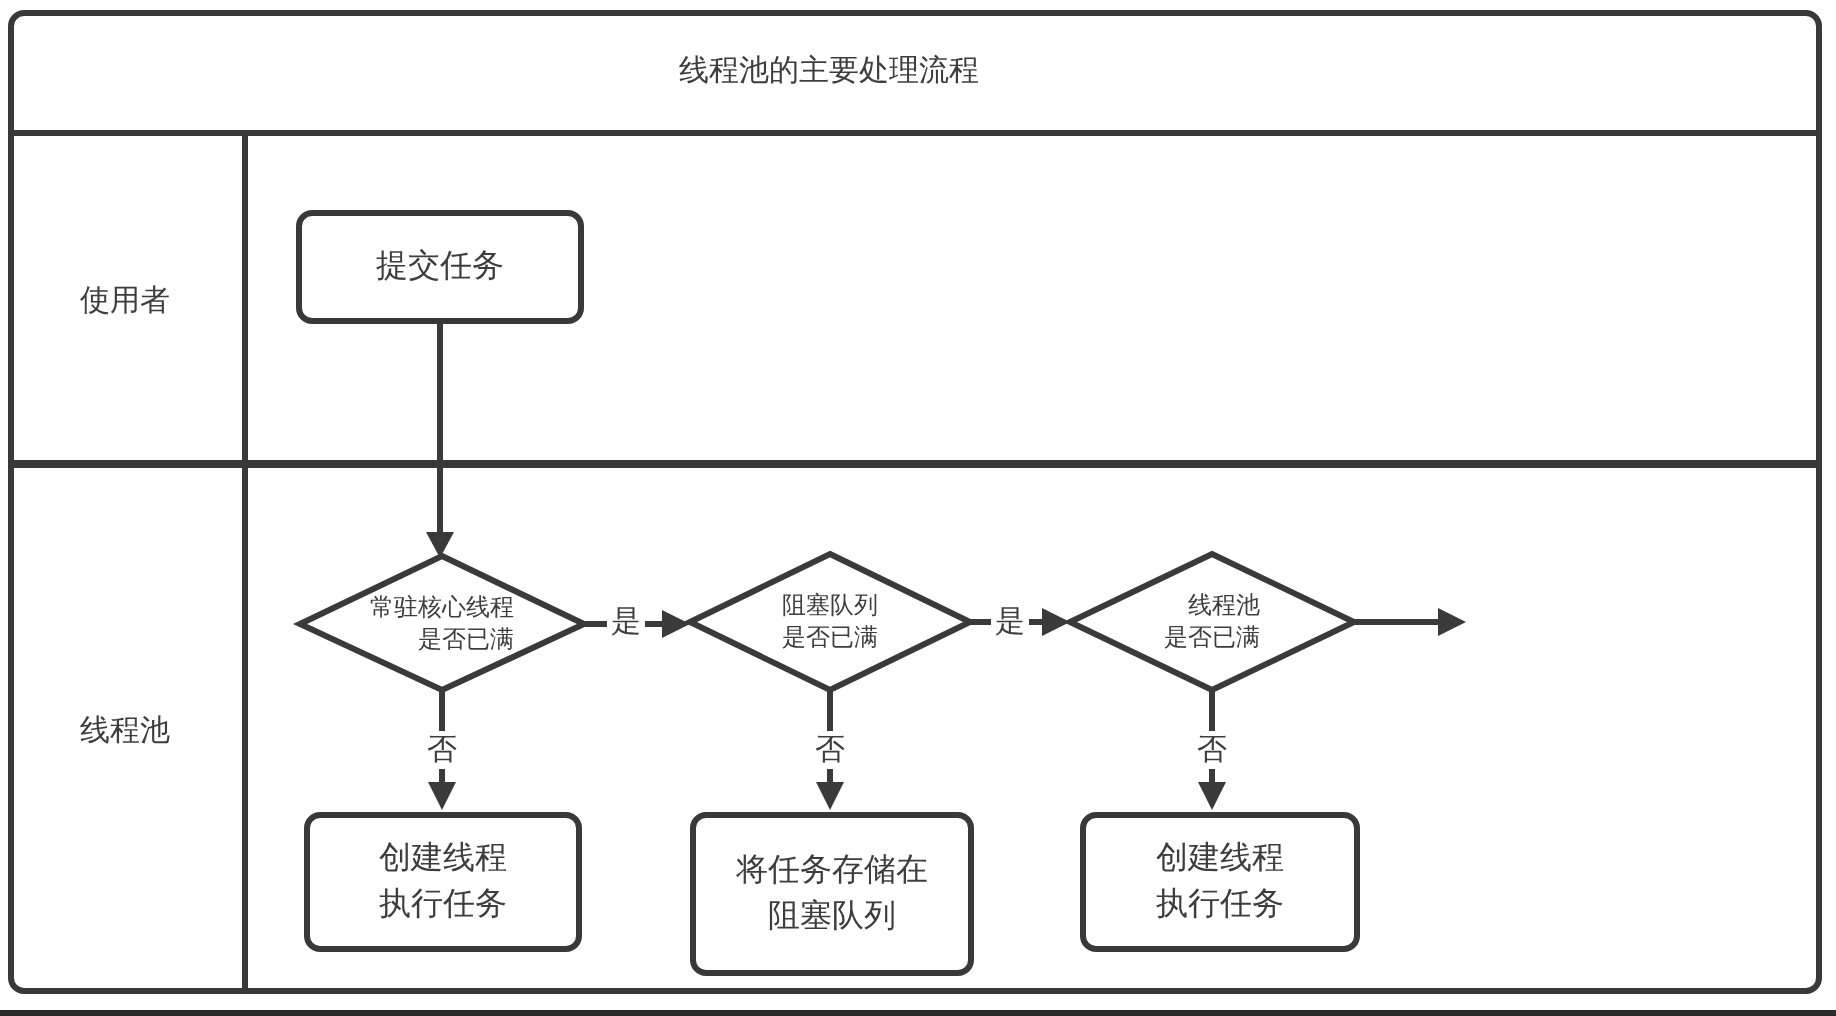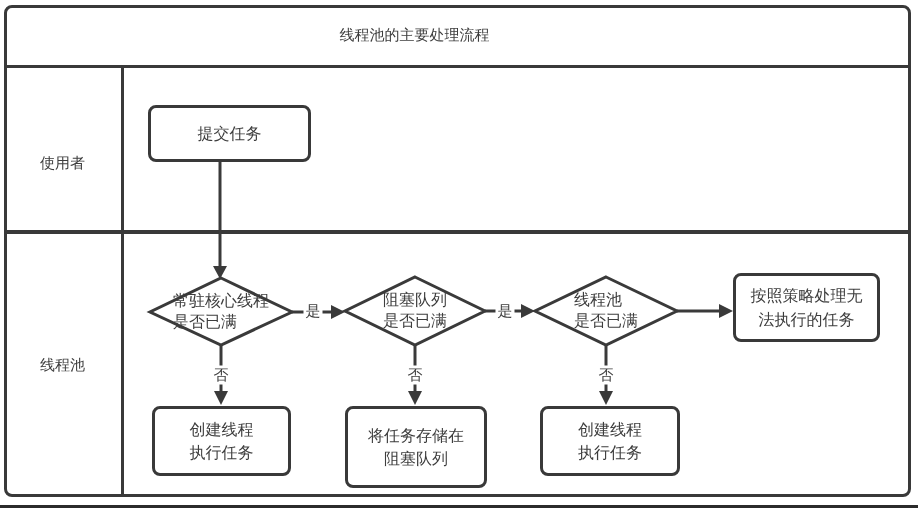--- a/index.html
+++ b/index.html
@@ -31,51 +31,51 @@
     left: 4px; top: 5px; width: 821px; height: 60px;
     display: flex; align-items: center; justify-content: center;
     font-size: 15px;
   }
   .lane-label {
     position: absolute;
     left: 4px; width: 117px;
     display: flex; align-items: center; justify-content: center;
     font-size: 15px;
   }
-  .lane-label.user { top: 76px; height: 174px; font-family: Liberation Serif, serif; }
+  .lane-label.user { top: 63px; height: 174px; font-family: Liberation Serif, serif; }
   .lane-label.pool { top: 234px; height: 263px; }
 
   svg.connectors { position: absolute; left: 0; top: 0; z-index: 1; }
   svg.connectors line { stroke: #3a3a3a; stroke-width: 3; }
   svg.connectors polygon.arrowhead { fill: #3a3a3a; stroke: none; }
   svg.connectors polygon.diamond { fill: #ffffff; stroke: #3a3a3a; stroke-width: 3; }
 
   .node {
     position: absolute;
     border: 3px solid #393939;
     border-radius: 8px;
     background: #ffffff;
     box-sizing: border-box;
     display: flex; flex-direction: column;
     align-items: center; justify-content: center;
     font-size: 16px; line-height: 1.45;
     text-align: center;
     z-index: 2;
   }
-  .node-submit  { left: 148px; top: 105px; width: 163px; height: 57px; }
+  .node-submit  { left: 148px; top: 105px; width: 144px; height: 57px; }
   .node-create1 { left: 152px; top: 406px; width: 139px; height: 70px; }
   .node-store   { left: 345px; top: 406px; width: 142px; height: 82px; }
   .node-create2 { left: 540px; top: 406px; width: 140px; height: 70px; }
   .node-policy  { left: 733px; top: 273px; width: 147px; height: 69px; }
 
   .diamond-text {
     position: absolute;
     transform: translate(-50%, -50%);
-    text-align: left;
-    font-size: 16px; line-height: 1.3;
+    text-align: right;
+    font-size: 12px; line-height: 1.3;
     white-space: nowrap;
     z-index: 2;
   }
   .dt1 { left: 221px; top: 312px; }
   .dt2 { left: 415px; top: 311px; }
   .dt3 { left: 606px; top: 311px; }
 
   .edge-label {
     position: absolute;
     transform: translate(-50%, -50%);
@@ -146,24 +146,20 @@
   <div class="node node-store">
     <span>将任务存储在</span>
     <span>阻塞队列</span>
   </div>
 
   <div class="node node-create2">
     <span>创建线程</span>
     <span>执行任务</span>
   </div>
 
-  <div class="node node-policy">
-    <span>按照策略处理无</span>
-    <span>法执行的任务</span>
-  </div>
 
   <div class="diamond-text dt1">
     <div>常驻核心线程</div>
     <div>是否已满</div>
   </div>
   <div class="diamond-text dt2">
     <div>阻塞队列</div>
     <div>是否已满</div>
   </div>
   <div class="diamond-text dt3">

